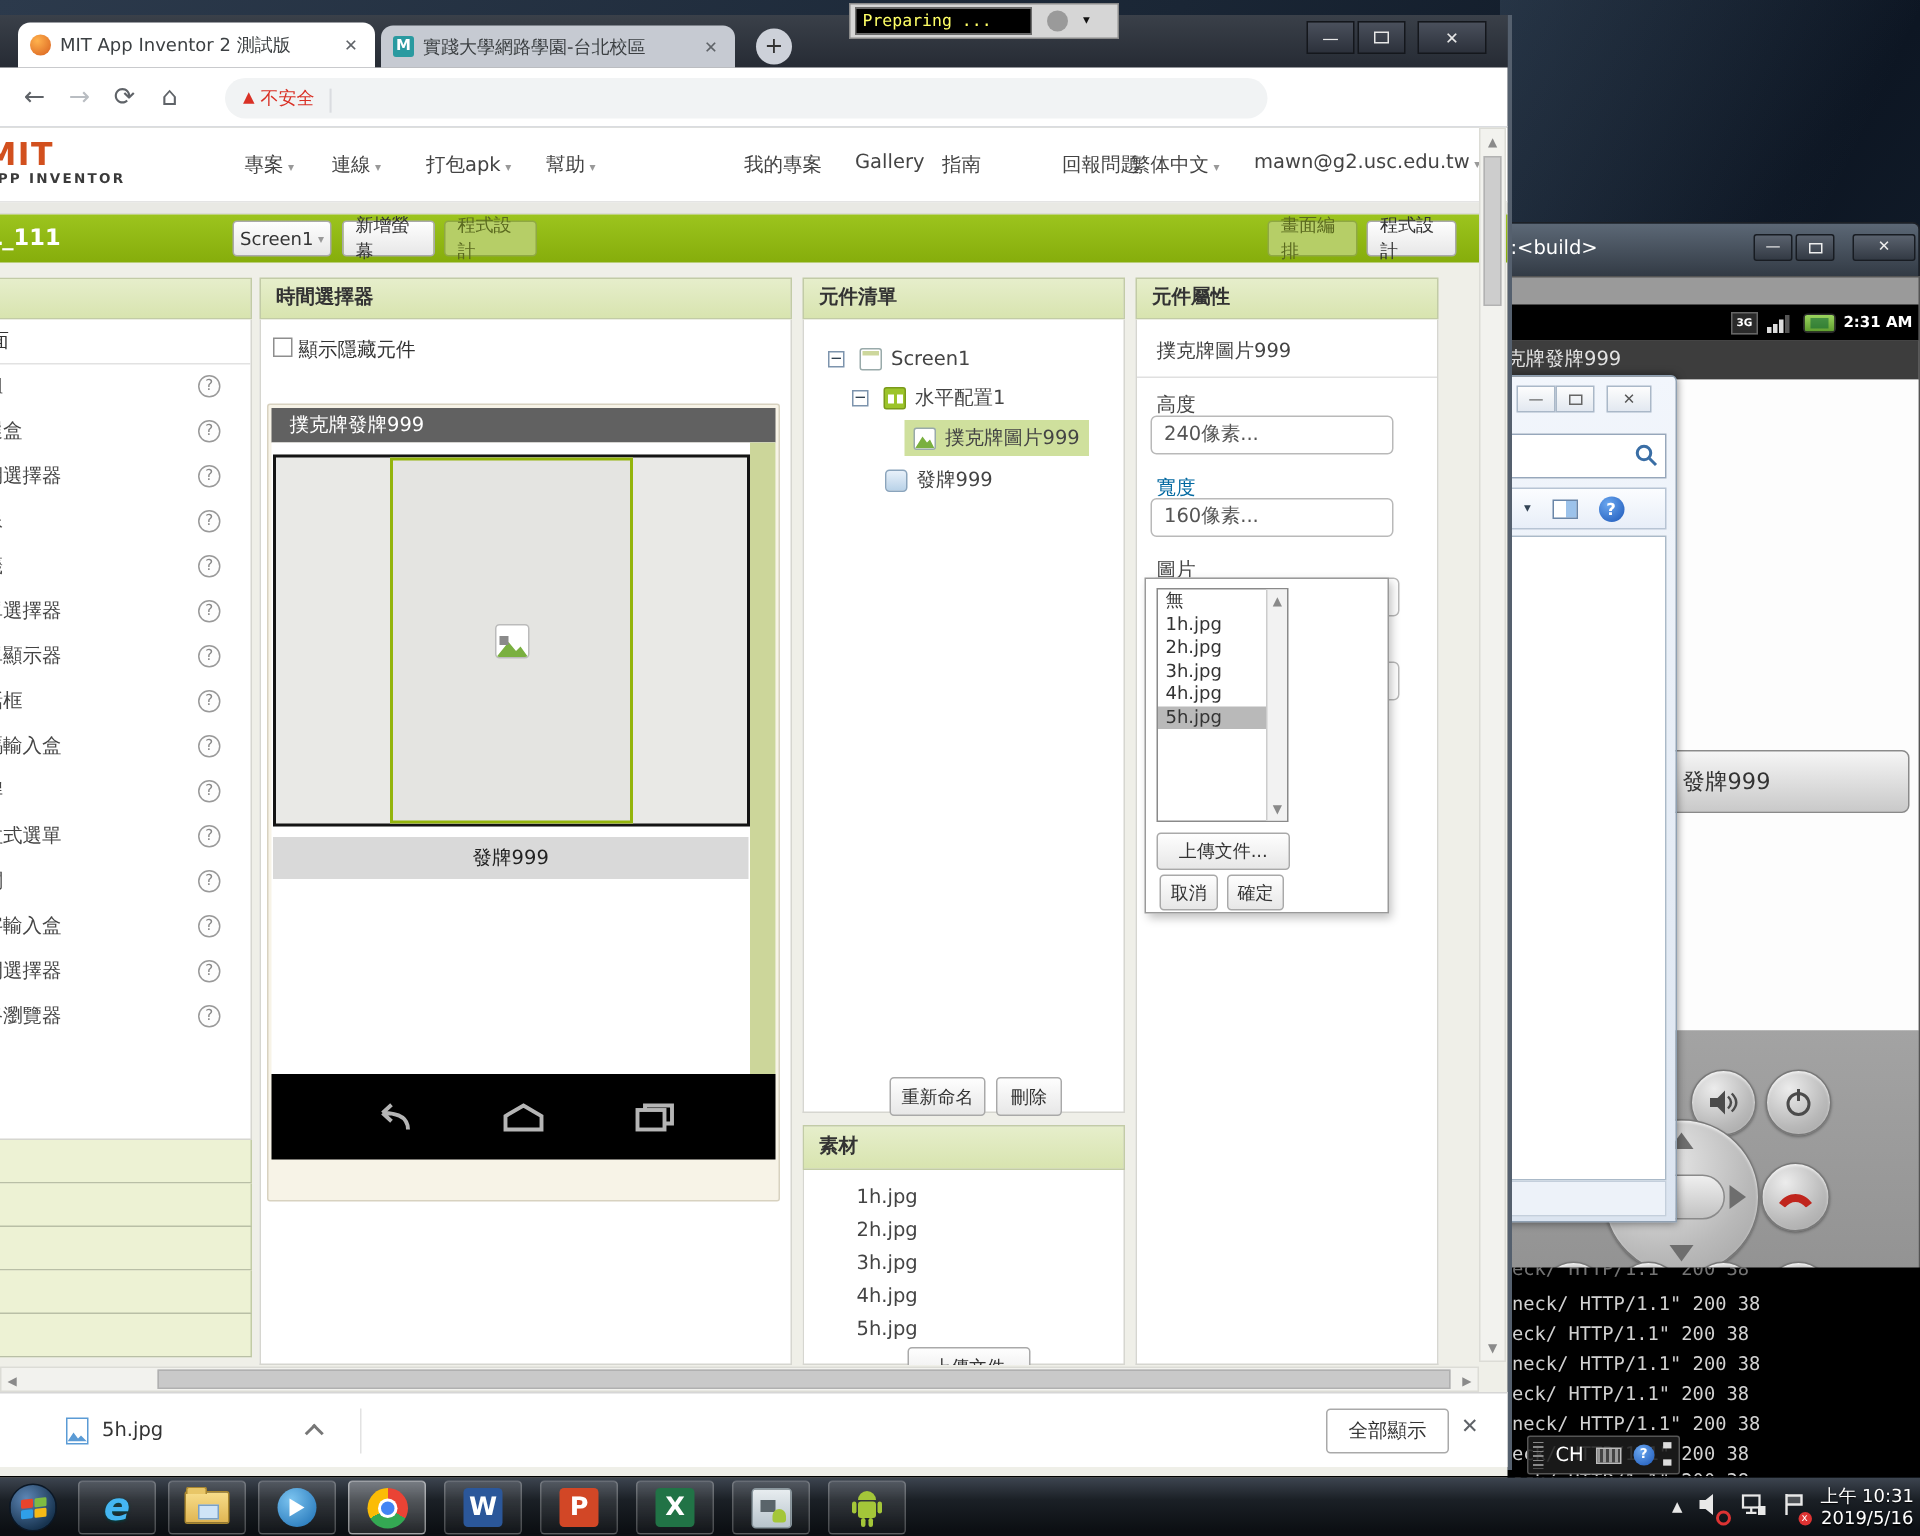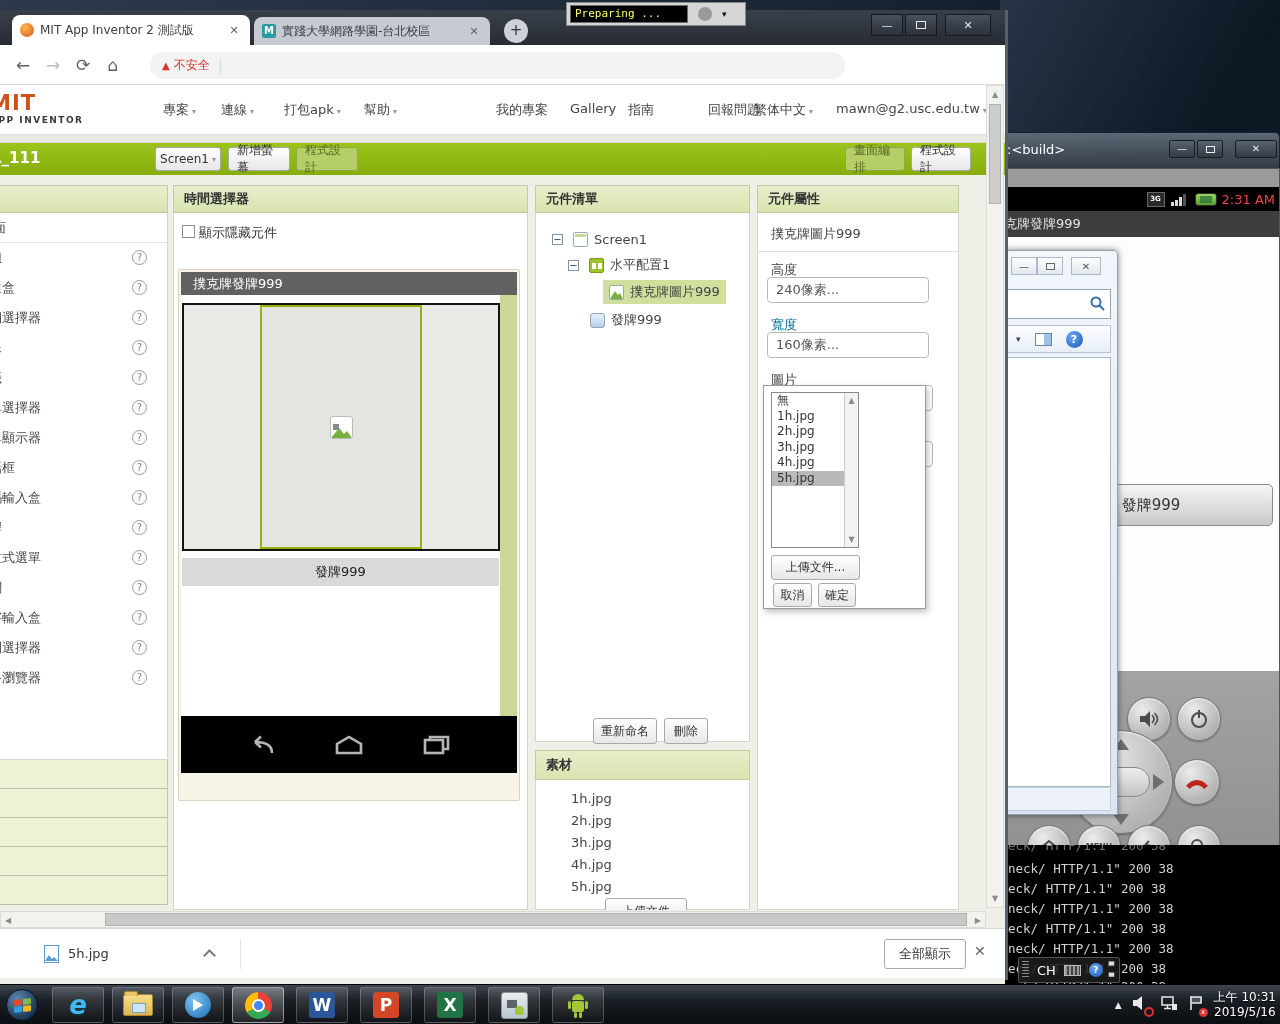--- a/index.html
+++ b/index.html
@@ -62,21 +62,21 @@
   .scrollbar-v{position:absolute;background:#f2f2ee;border:1px solid #dcdcd6}
   .sb-arrow{position:absolute;color:#8a8a8a;font-size:8px;text-align:center;width:100%}
   
   .phone{position:absolute;left:178px;top:158px;width:342px;height:532px;background:#f7f3e7;
     border:1px solid #d8d2c0;border-radius:2px;padding:2px}
   .p-status{position:relative;height:27px;background:#000;display:flex;align-items:center;justify-content:flex-end;padding-right:8px}
   .p-title{height:23px;background:#616161;color:#fff;font-size:13px;line-height:23px;padding-left:12px}
   .p-body{position:relative;height:421px;background:#fff}
   .p-nav{height:57px;background:#000;display:flex;align-items:center;justify-content:center;gap:55px}
   
-  .emu{position:absolute;left:998px;top:132px;width:282px;height:746px}
+  .emu{position:absolute;left:998px;top:148px;width:282px;height:746px}
   .emu-title{position:absolute;left:0;top:0;width:100%;height:36px;border:1px solid #1d2127;border-bottom:none;
     background:linear-gradient(rgba(96,108,122,.95),rgba(52,60,70,.95));border-radius:5px 5px 0 0;
     color:#fff;font-size:13px;line-height:34px;padding-left:8px}
   .emu-body{position:absolute;left:0;top:36px;width:100%;height:710px;background:#9a9a9a;border:1px solid #555}
   .ebtn{position:absolute;border-radius:50%;border:1px solid #787878;color:#4b4b4b;
     background:radial-gradient(circle at 35% 28%,#ececec,#b9b9b9 62%,#a2a2a2);
     box-shadow:inset 0 1px 2px rgba(255,255,255,.8),0 1px 2px rgba(0,0,0,.35);
     display:flex;align-items:center;justify-content:center}
   .glass-btn{position:absolute;top:7px;width:26px;height:18px;background:linear-gradient(#5a626e,#333a44);
     border:1px solid #181c22;color:#eee;font-size:10px;display:flex;align-items:center;justify-content:center;border-radius:2px}
@@ -135,21 +135,21 @@
         <span style="width:18px;height:15px;background:#2a2a2a;border:1px solid #666;color:#fff;font-size:7px;font-weight:bold;text-align:center;line-height:13px">3G</span>
         <svg width="20" height="15">
             <rect x="1" y="10" width="3" height="4" fill="#ddd"></rect>
             <rect x="5" y="8" width="3" height="6" fill="#ddd"></rect>
             <rect x="9" y="5" width="3" height="9" fill="#ddd"></rect>
             <rect x="13" y="2" width="3" height="12" fill="#555"></rect>
           </svg>
         <span style="width:22px;height:13px;background:linear-gradient(#9ad45e,#5f9e2f);border-radius:3px;border:1px solid #2c2c2c;position:relative">
           <span style="position:absolute;left:4px;top:2px;width:12px;height:7px;background:#163;opacity:.6"></span>
         </span>
-        <span style="color:#ef4444;font-size:13px;font-weight:normal">2:31 AM</span>
+        <span style="color:#ffffff;font-size:10px;font-weight:bold">2:31 AM</span>
       </div>
 
       <div class="abs" style="left:0;top:42px;width:100%;height:26px;background:#3d3d3d;color:#e2e2e2;font-size:13px;line-height:26px">
         <span style="position:absolute;left:-8px;white-space:nowrap">撲克牌發牌999</span>
       </div>
 
       <div class="abs" style="left:0;top:68px;width:100%;height:434px;background:#fdfdfd">
         <div class="abs" style="left:30px;top:247px;width:244px;height:42px;border-radius:5px;border:1px solid #8a8a8a;background:linear-gradient(#f5f5f5,#c9c9c9);display:flex;align-items:center;justify-content:center;font-size:15px;color:#333">
           <span>發牌999</span>
         </div>

